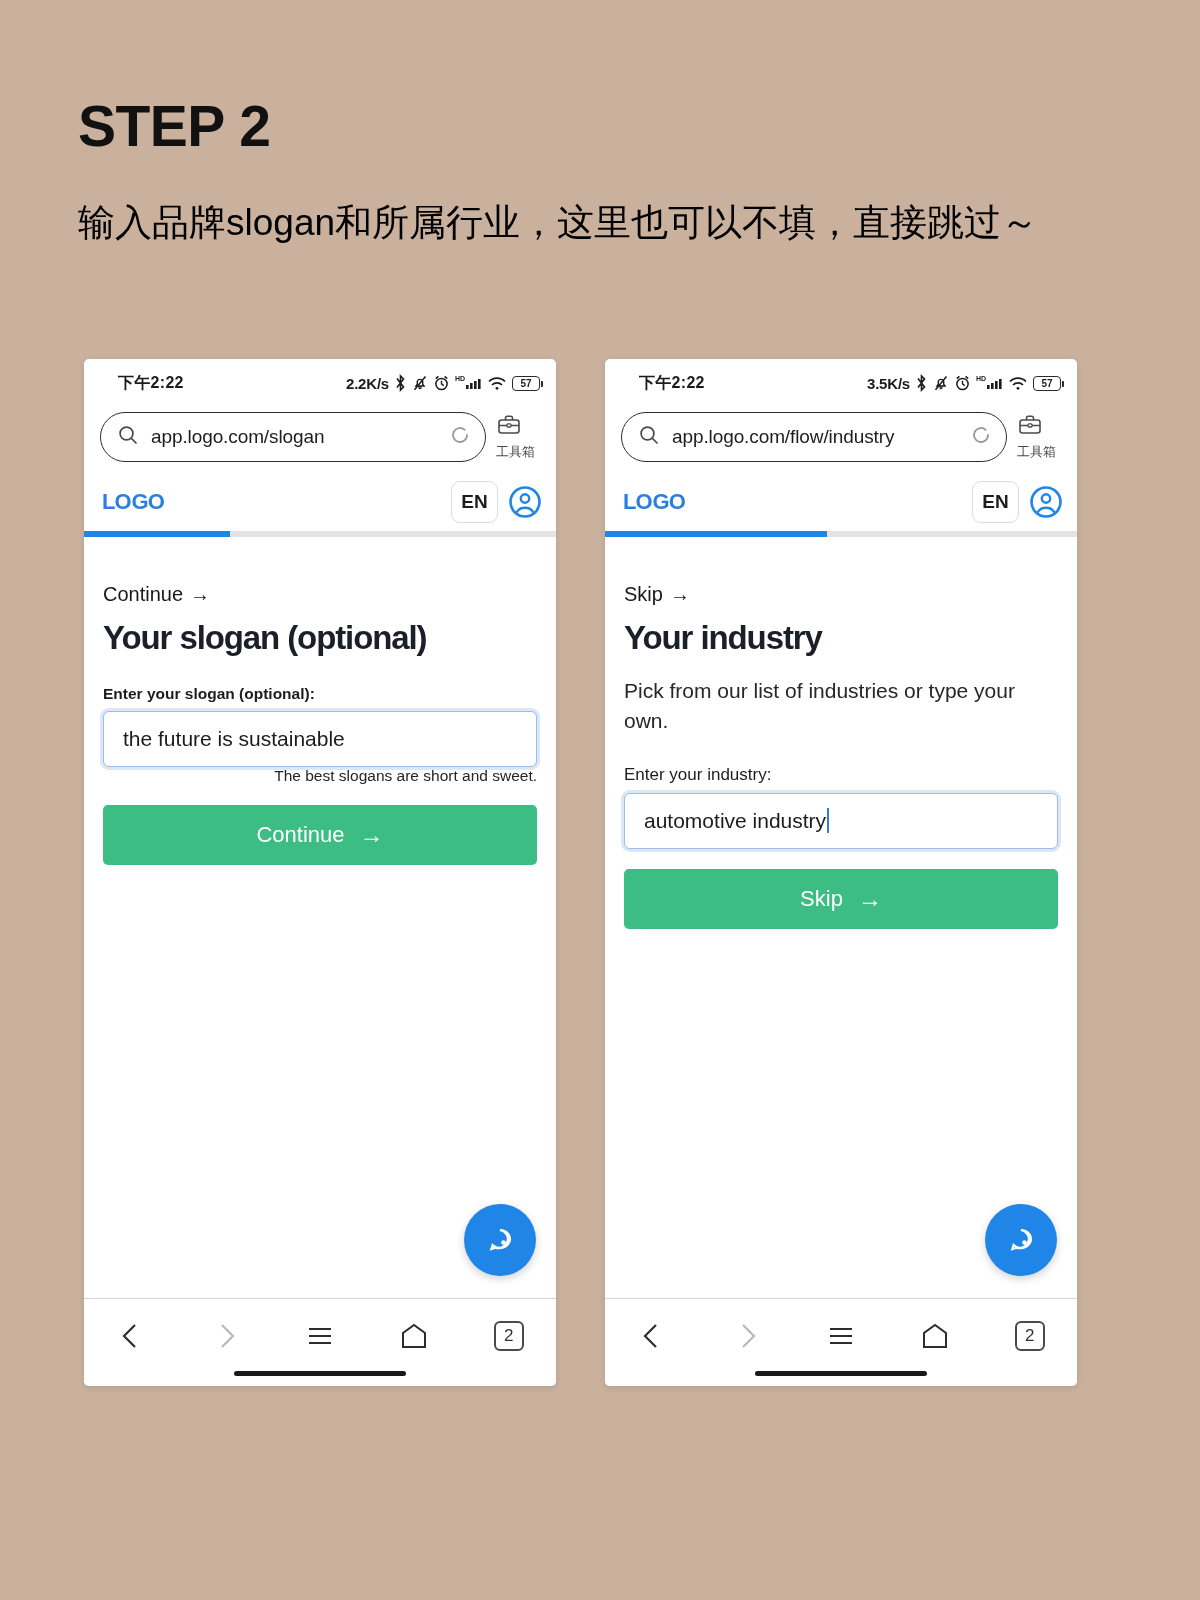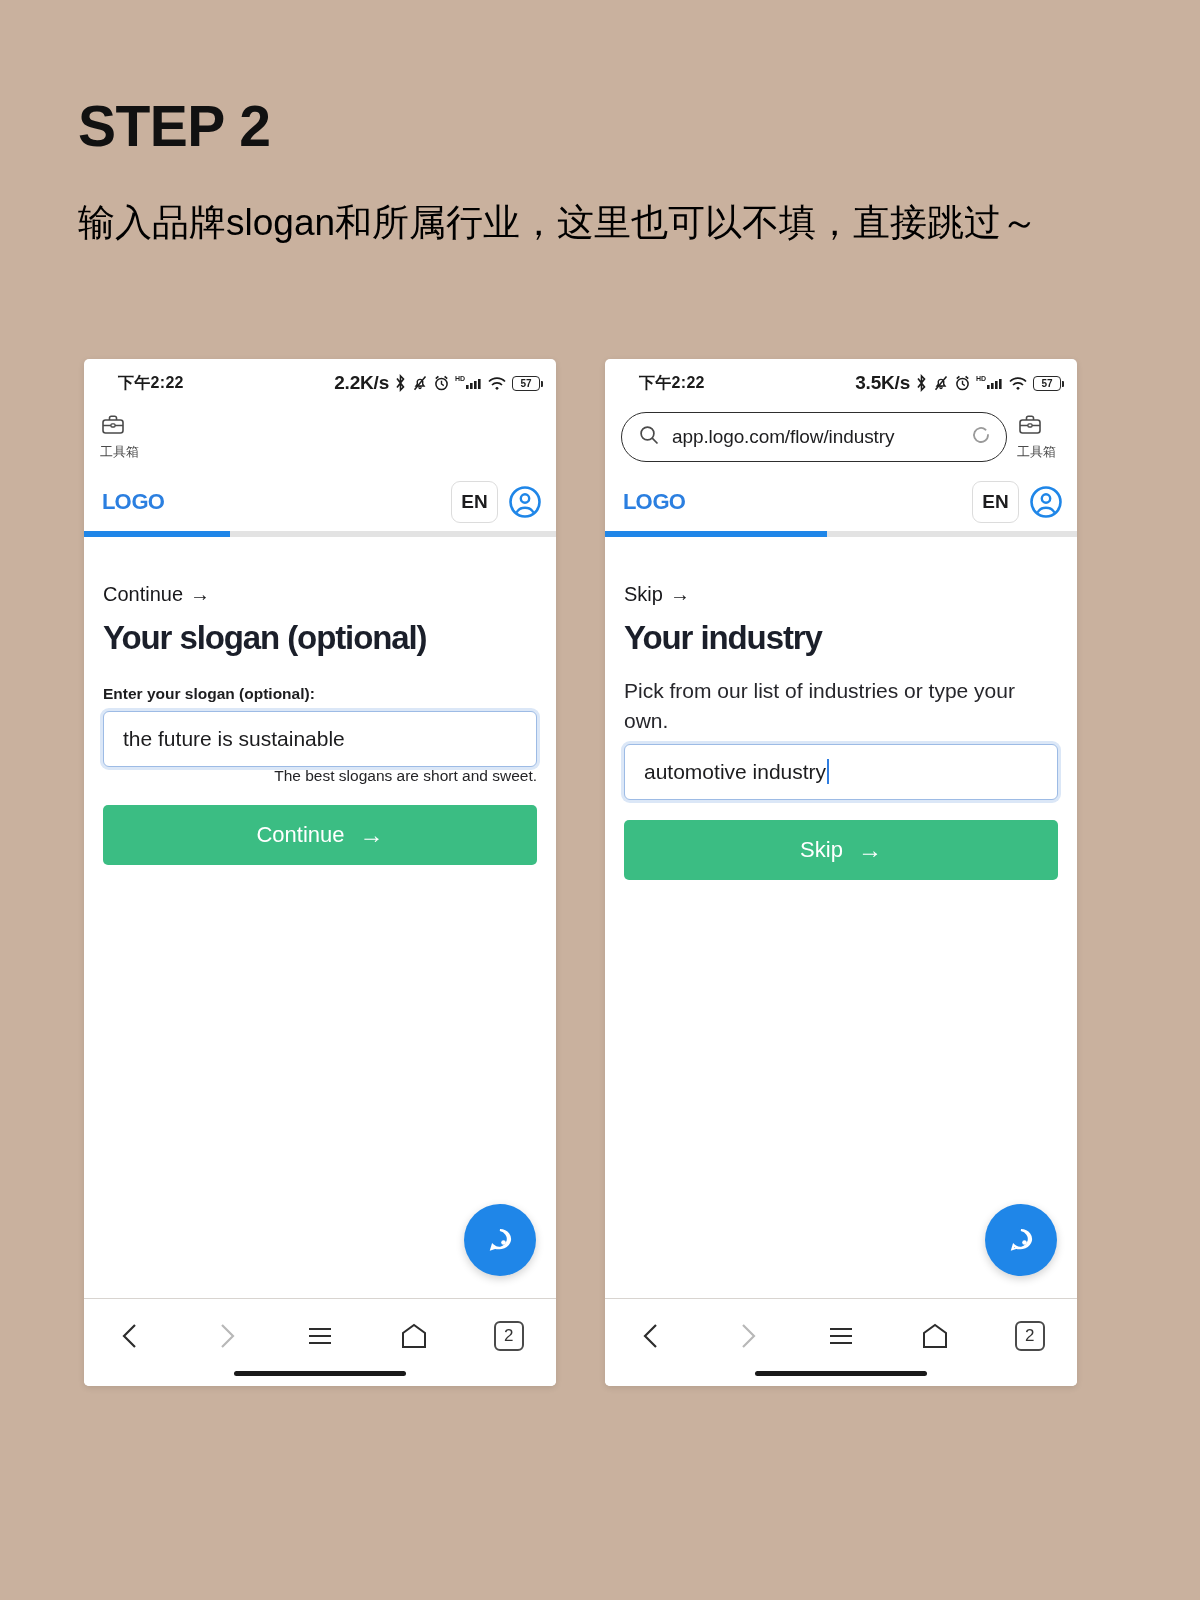--- a/index.html
+++ b/index.html
@@ -40,21 +40,21 @@
 
   
   .statusbar {
     height: 48px; flex: 0 0 48px;
     display: flex; align-items: center;
     padding: 0 16px;
     font-size: 16px; color: #1b1b1b; font-weight: 600;
   }
   .sb-time { margin-left: 18px; letter-spacing: 0.3px; font-weight:600; }
   .sb-right { margin-left: auto; display: flex; align-items: center; gap: 5px; }
-  .sb-speed { font-size: 19px; font-weight: 600; letter-spacing:-0.2px;}
+  .sb-speed { font-size: 15px; font-weight: 600; letter-spacing:-0.2px;}
   .sb-ico { display: inline-flex; align-items: center; }
   .batt {
     display: inline-flex; align-items: center; justify-content: center;
     border: 1.6px solid #2a2a2a; border-radius: 4px;
     width: 28px; height: 15px; font-size: 10px; font-weight: 700;
     position: relative;
   }
   .batt::after {
     content:""; position:absolute; right:-4px; top:4px;
     width:2.5px; height:6px; background:#2a2a2a; border-radius:0 1px 1px 0;
@@ -221,20 +221,34 @@
               <circle cx="10" cy="14.3" r="1.4" fill="#1b1b1b"></circle>
             </svg>
           </span>
           <span class="batt">
             <span>57</span>
           </span>
         </span>
       </div>
 
       <div class="urlbar-row">
+        <div class="urlbox">
+          <span>
+            <svg width="22" height="22" viewBox="0 0 22 22">
+                <circle cx="9.5" cy="9.5" r="6.4" fill="none" stroke="#4a4a4a" stroke-width="1.7"></circle>
+                <line x1="14.2" y1="14.2" x2="19.5" y2="19.5" stroke="#4a4a4a" stroke-width="1.7"></line>
+              </svg>
+          </span>
+          <span class="url-text">app.logo.com/slogan</span>
+          <span>
+            <svg width="22" height="22" viewBox="0 0 22 22">
+                <path d="M18 11 a7 7 0 1 1 -2.4 -5.3" fill="none" stroke="#9a9a9a" stroke-width="1.8" stroke-linecap="round"></path>
+              </svg>
+          </span>
+        </div>
         <div class="toolbox">
           <span>
             <svg width="26" height="24" viewBox="0 0 26 24">
               <rect x="3" y="7" width="20" height="13" rx="2.5" fill="none" stroke="#4a4a4a" stroke-width="1.6"></rect>
               <path d="M9.5 7 V5 a1.8 1.8 0 0 1 1.8-1.8 h3.4 A1.8 1.8 0 0 1 16.5 5 V7" fill="none" stroke="#4a4a4a" stroke-width="1.6"></path>
               <line x1="3" y1="12.5" x2="23" y2="12.5" stroke="#4a4a4a" stroke-width="1.5"></line>
               <rect x="11" y="10.8" width="4" height="3.2" rx="1" fill="#fff" stroke="#4a4a4a" stroke-width="1.3"></rect>
             </svg>
           </span>
           <span class="toolbox-label">工具箱</span>
@@ -419,20 +433,21 @@
         <div class="progress-fill" style="width:47%"></div>
       </div>
 
       <div class="phone-body">
         <div class="topnav-link">
           <span>Skip</span>
           <span>→</span>
         </div>
         <div class="hero-title">Your industry</div>
         <div class="hero-sub">Pick from our list of industries or type your own.</div>
+        <div class="field-label plain">Enter your industry:</div>
         <div class="input-box">
           <span class="input-val">automotive industry</span>
           <span class="caret"></span>
         </div>
         <div class="cta">
           <span>Skip</span>
           <span class="arrow">→</span>
         </div>
         <div class="fab">
           <svg width="34" height="34" viewBox="0 0 34 34">

